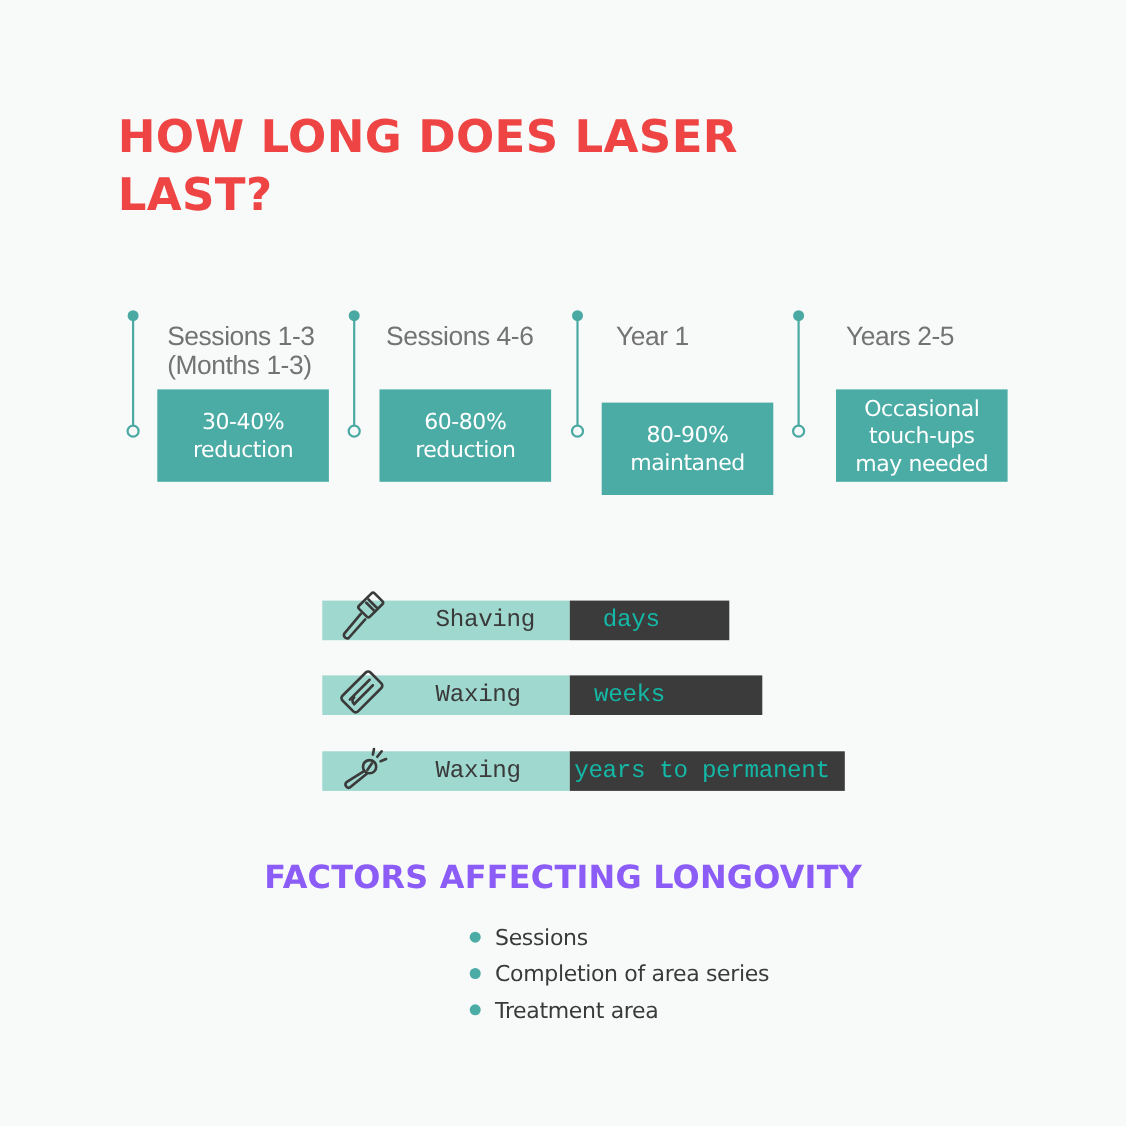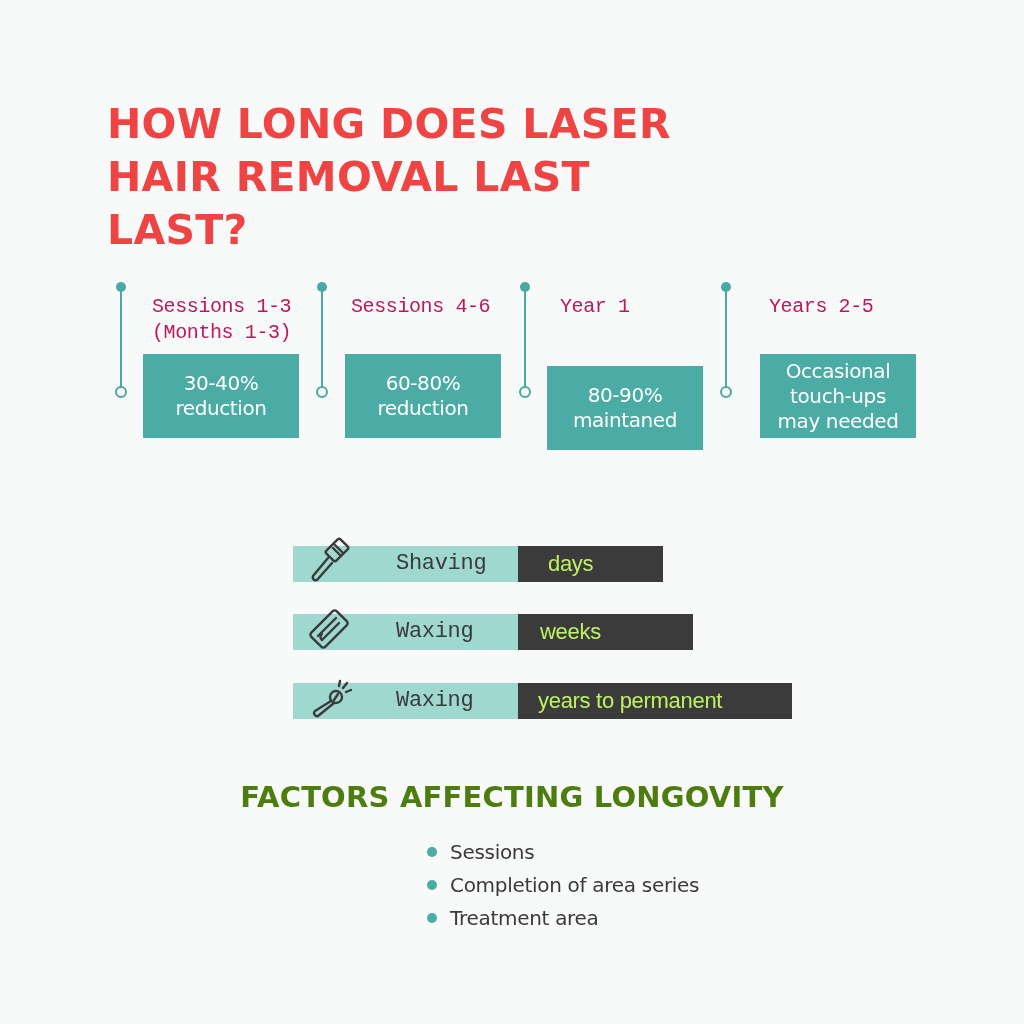--- a/index.html
+++ b/index.html
@@ -34,22 +34,22 @@
     }
     .stage .stem .line {
       position: absolute; left: 5px; top: 6px; width: 2px; height: 100px; background: #4aa9a2;
     }
     .stage .stem .dot-bottom {
       position: absolute; left: 0; top: 104px; width: 8px; height: 8px; border-radius: 50%;
       border: 2px solid #4aa9a2; background: #f8f9f9;
     }
     .stage .label {
       position: absolute; left: 30px; top: 12px; width: 190px;
-      font-size: 20px; line-height: 26px; color: #be185d;
-      font-family: Liberation Mono, monospace;
+      font-size: 24px; line-height: 26px; color: #737373;
+      font-family: Liberation Sans, sans-serif;
       letter-spacing: -0.4px;
     }
     .stage .box {
       position: absolute; left: 22px; top: 72px; width: 156px; height: 84px;
       background: #4aaca5;
       color: #ffffff;
       display: flex; flex-direction: column; align-items: center; justify-content: center;
       font-family: "DejaVu Sans", sans-serif;
       font-size: 20px; line-height: 25px; text-align: center;
       letter-spacing: -0.4px;
@@ -60,50 +60,49 @@
       position: absolute; left: 0; top: 0; width: 225px; height: 36px; background: #9fd8cf;
     }
     .compare-row .icon { position: absolute; left: 8px; top: -10px; width: 54px; height: 54px; }
     .compare-row .method {
       position: absolute; left: 103px; top: 0; height: 36px; line-height: 36px;
       font-family: Liberation Mono, monospace; font-size: 22px; color: #3a3a3a;
       letter-spacing: -0.3px;
     }
     .compare-row .dark {
       position: absolute; left: 225px; top: 0; height: 36px; background: #3b3b3b;
-      color: #bef264; line-height: 36px;
-      font-family: Liberation Sans, sans-serif; font-size: 22px;
+      color: #14b8a6; line-height: 36px;
+      font-family: Liberation Mono, monospace; font-size: 22px;
       letter-spacing: -0.3px;
       box-sizing: border-box;
     }
 
     .factors-title {
       position: absolute; left: 0; width: 1024px; top: 780px; text-align: center;
       font-family: "DejaVu Sans", sans-serif; font-weight: bold; font-size: 29px;
-      color: #4d7c0f; letter-spacing: 0.2px; margin: 0;
+      color: #8b5cf6; letter-spacing: 0.2px; margin: 0;
     }
     .factors-list {
       position: absolute; left: 427px; top: 836px; list-style: none; margin: 0; padding: 0;
     }
     .factors-list li {
       position: relative; padding-left: 23px; height: 33px; line-height: 33px;
       font-family: "DejaVu Sans", sans-serif; font-size: 20px; color: #3a3a3a;
       letter-spacing: -0.3px;
     }
     .factors-list li .bullet {
       position: absolute; left: 0; top: 11px; width: 10px; height: 10px; border-radius: 50%;
       background: #4aaca5;
     }
   </style>
 </head>
 <body>
 
 <h1 class="title">
   <span>HOW LONG DOES LASER</span>
-  <span>HAIR REMOVAL LAST</span>
   <span>LAST?</span>
 </h1>
 
 <div class="timeline">
 
   <div class="stage" style="left:115px;">
     <div class="stem">
       <div class="dot-top"></div>
       <div class="line"></div>
       <div class="dot-bottom"></div>
@@ -200,21 +199,21 @@
     <g fill="none" stroke="#3a3a3a" stroke-width="2.4" stroke-linejoin="round" stroke-linecap="round">
       <circle cx="35" cy="24" r="6"></circle>
       <line x1="33" y1="27" x2="37" y2="21"></line>
       <path d="M30 28 L14 38 a3 3 0 0 0 3 5 L33 30"></path>
       <line x1="42" y1="15" x2="46" y2="10"></line>
       <line x1="45" y1="19" x2="50" y2="17"></line>
       <line x1="38" y1="13" x2="39" y2="8"></line>
     </g>
   </svg>
   <div class="method">Waxing</div>
-  <div class="dark" style="width:274px; padding-left:20px;">years to permanent</div>
+  <div class="dark" style="width:250px; padding-left:4px;">years to permanent</div>
 </div>
 
 <h2 class="factors-title">FACTORS AFFECTING LONGOVITY</h2>
 <ul class="factors-list">
   <li>
     <span class="bullet"></span>
     <span>Sessions</span>
   </li>
   <li>
     <span class="bullet"></span>

